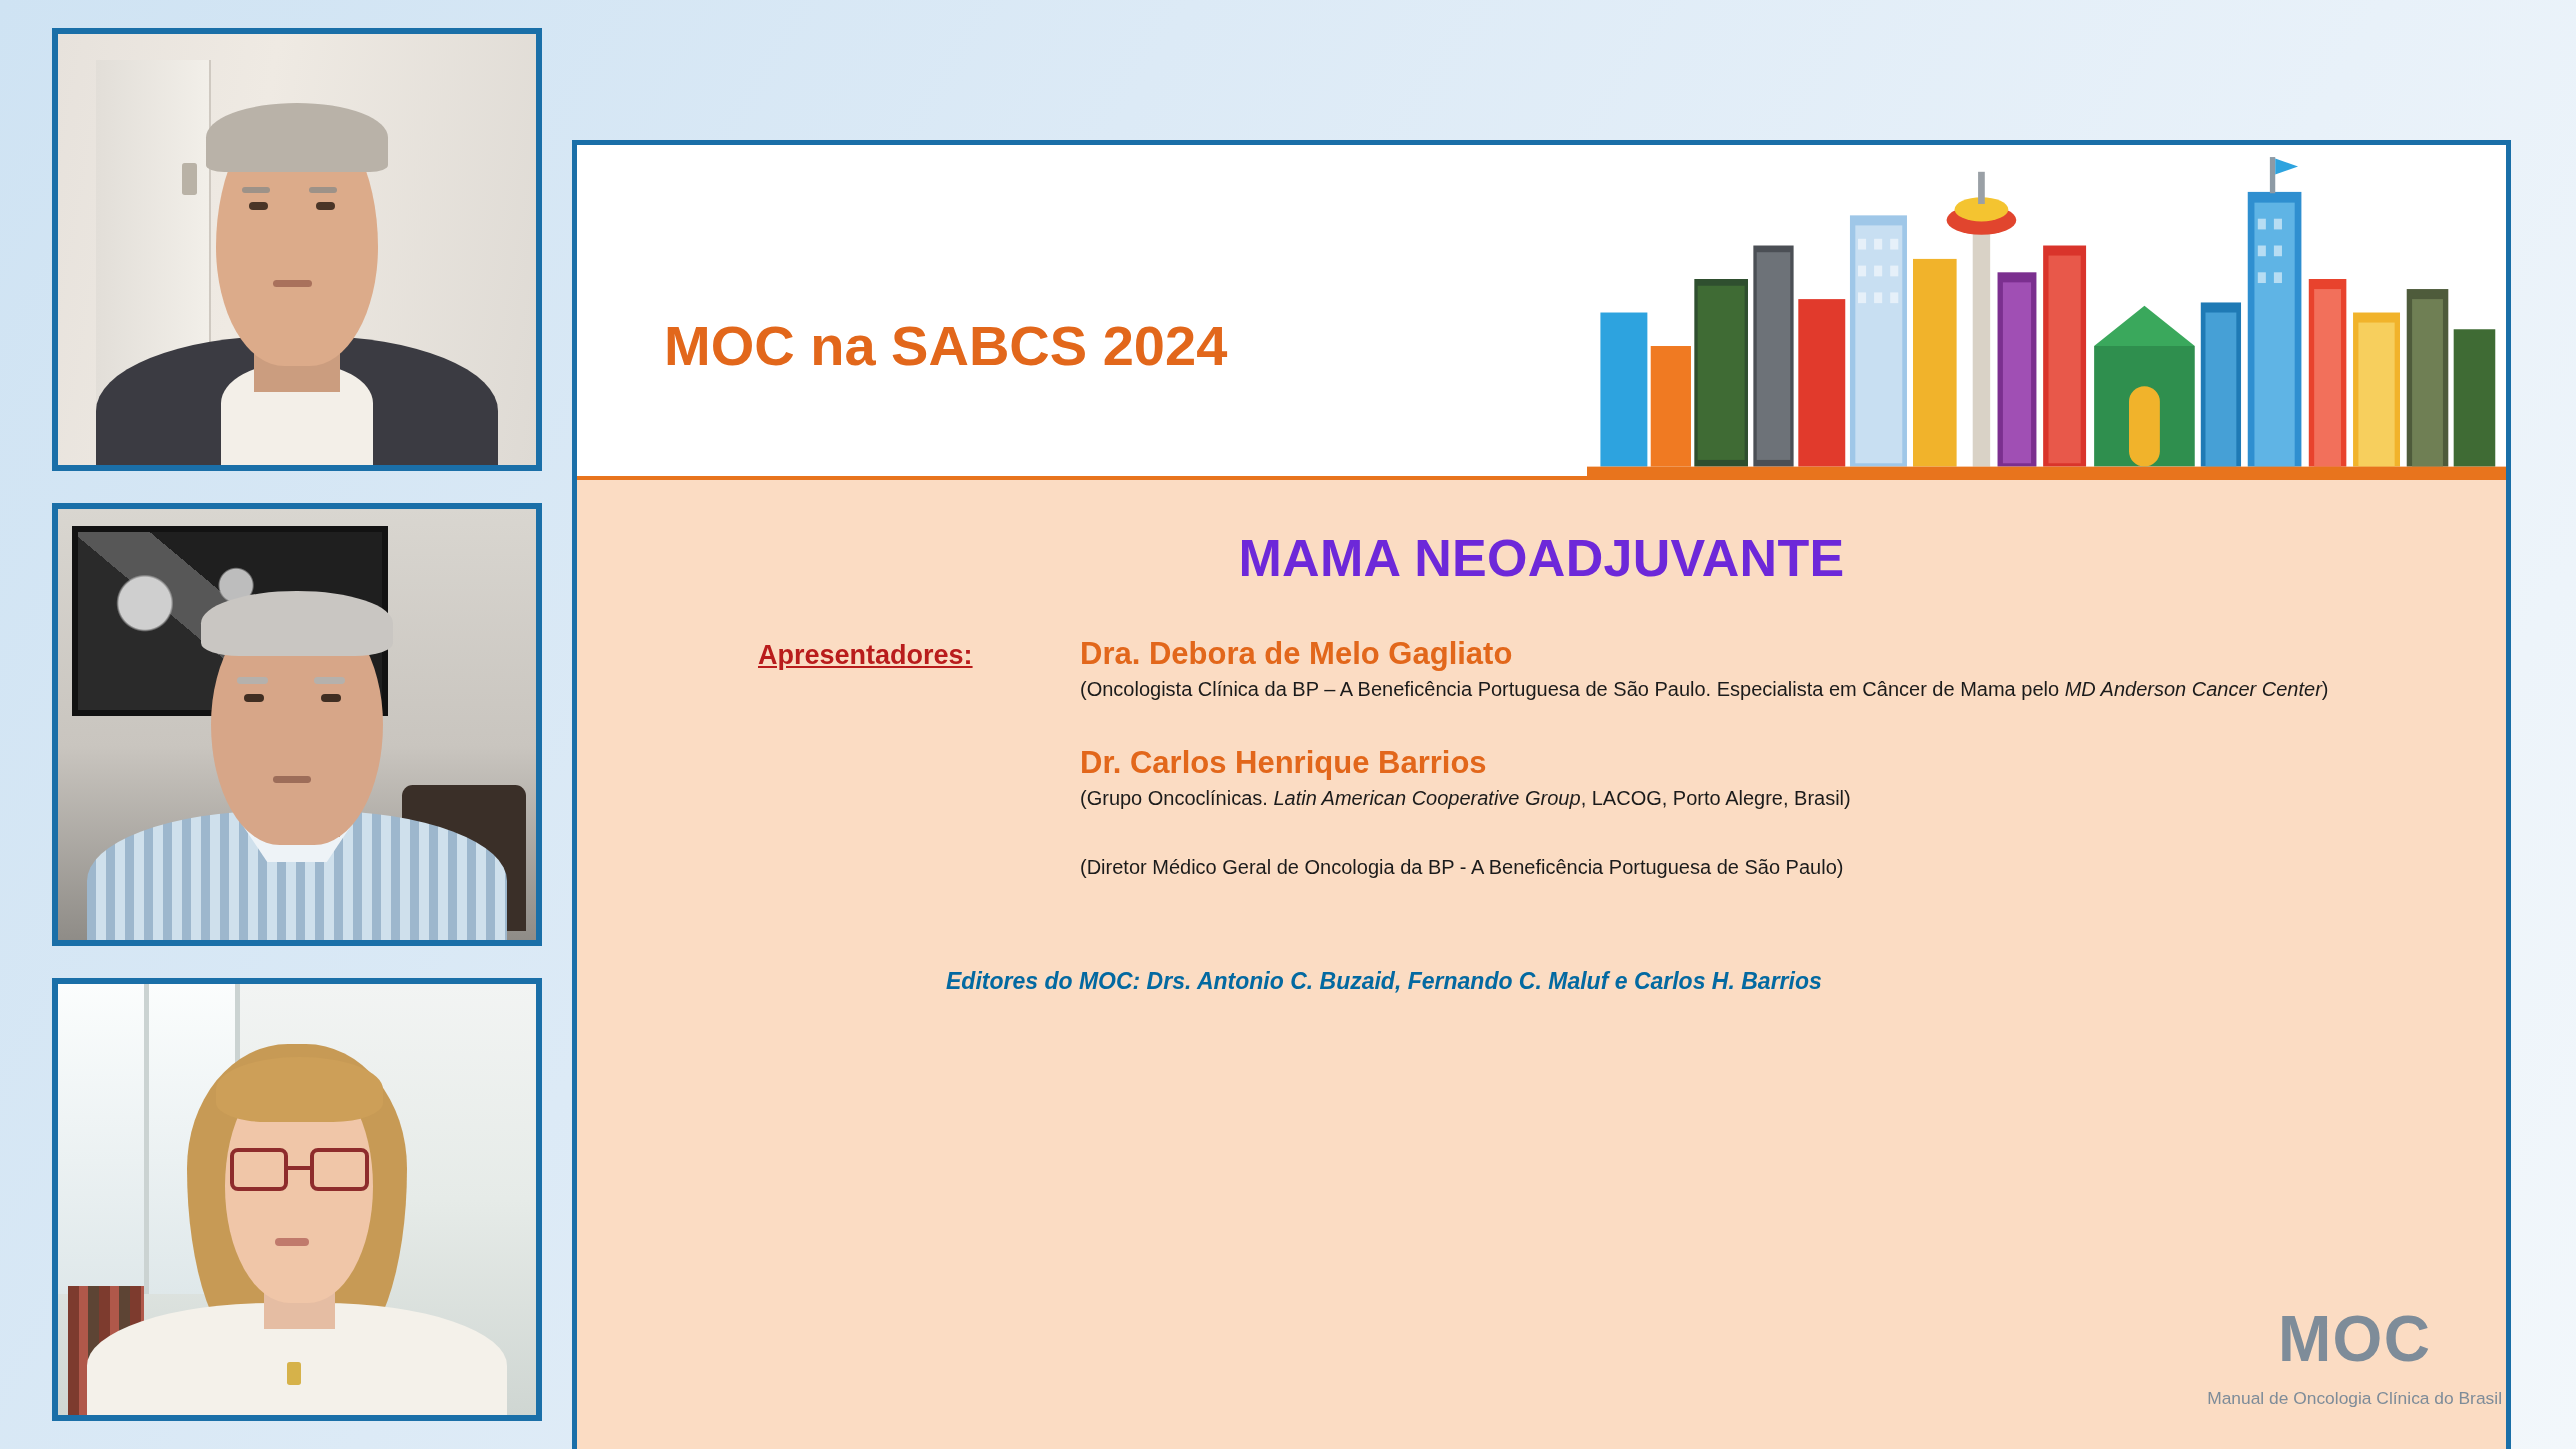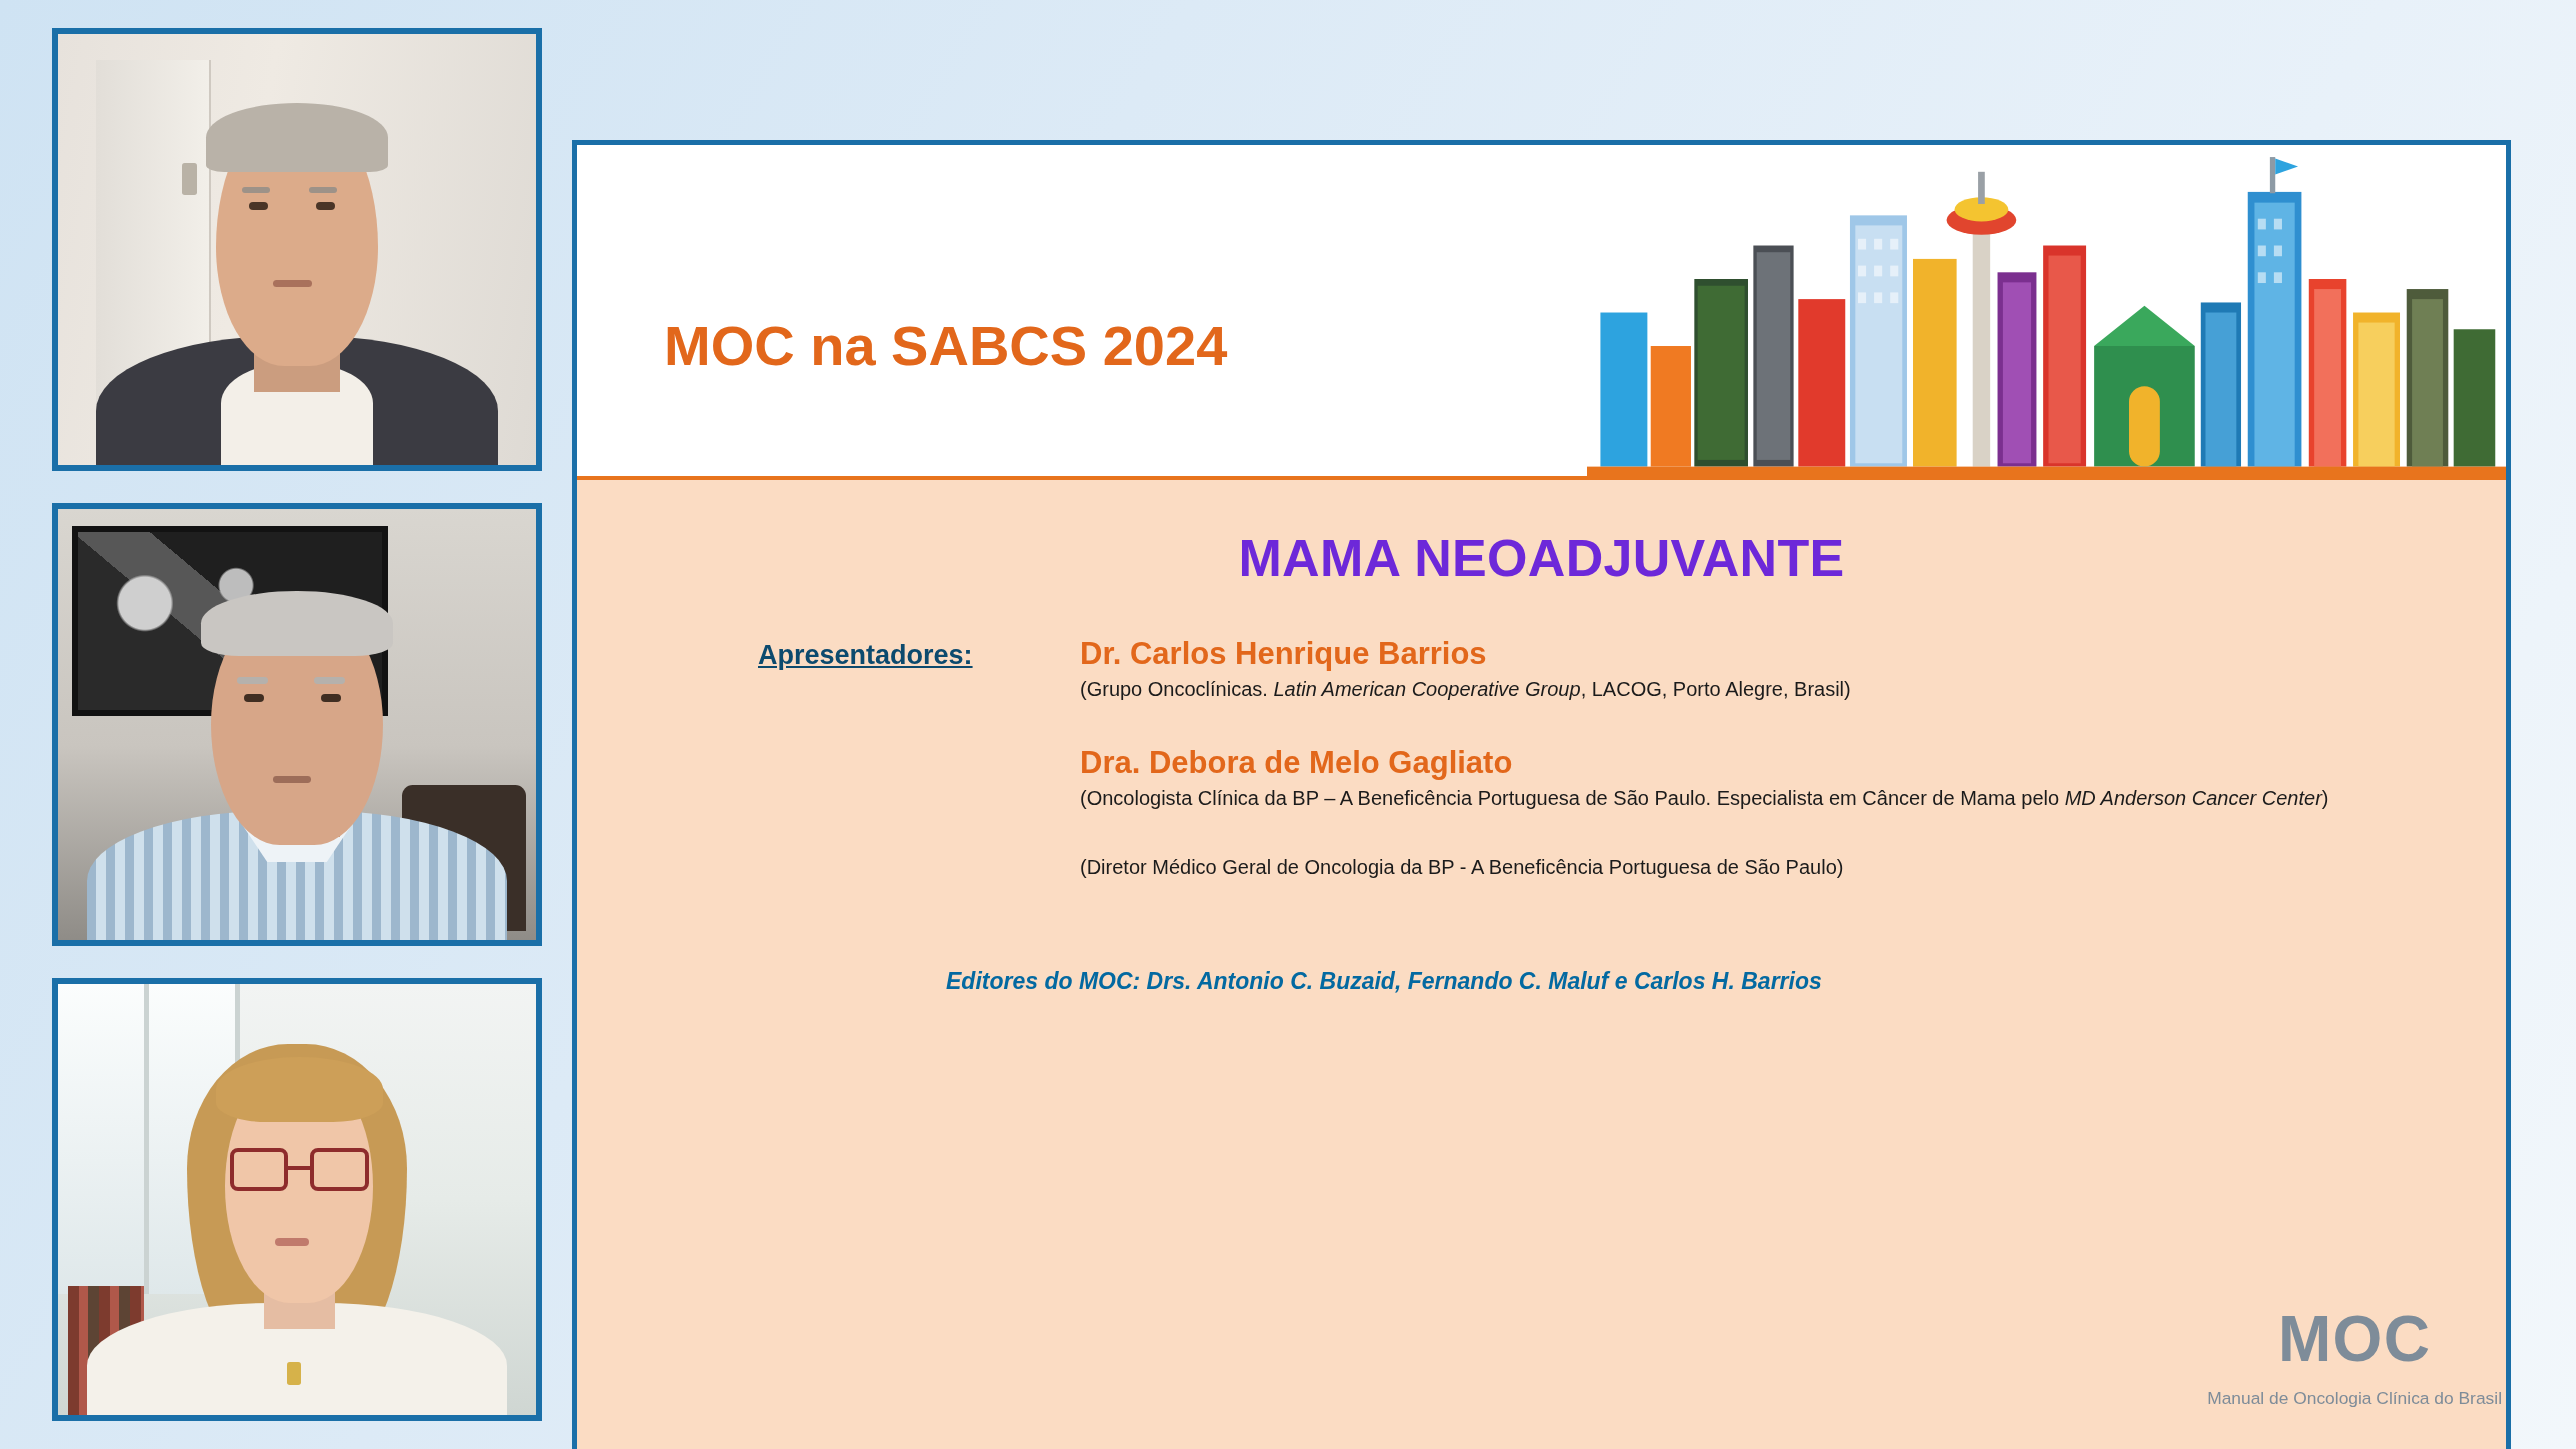--- a/index.html
+++ b/index.html
@@ -191,21 +191,21 @@
     margin-top: 48px;
     letter-spacing: 0.3px;
   }
 
   #presenters { position: relative; margin-top: 48px; padding-left: 141px; }
   #presenters-label {
     position: absolute;
     left: 141px; top: 4px;
     font-size: 27px;
     font-weight: bold;
-    color: #0c4a6e;
+    color: #b91c1c;
     text-decoration: underline;
     white-space: nowrap;
   }
   .pres-block { margin-left: 322px; }
   .pres-block + .pres-block { margin-top: 42px; }
   .pres-name {
     font-size: 31px;
     font-weight: bold;
     color: #e2671b;
     margin-bottom: 4px;
@@ -377,27 +377,27 @@
   </div>
 
   <div id="slide-body">
 
     <div id="deck-title">MAMA NEOADJUVANTE</div>
 
     <div id="presenters">
       <div id="presenters-label">Apresentadores:</div>
 
       <div class="pres-block">
+        <div class="pres-name">Dra. Debora de Melo Gagliato</div>
+        <div class="pres-affil"><span>(Oncologista Clínica da BP – A Beneficência Portuguesa de São Paulo. Especialista em Câncer de Mama pelo </span><em>MD Anderson Cancer Center</em><span>)</span></div>
+      </div>
+
+      <div class="pres-block">
         <div class="pres-name">Dr. Carlos Henrique Barrios</div>
         <div class="pres-affil"><span>(Grupo Oncoclínicas. </span><em>Latin American Cooperative Group</em><span>, LACOG, Porto Alegre, Brasil)</span></div>
-      </div>
-
-      <div class="pres-block">
-        <div class="pres-name">Dra. Debora de Melo Gagliato</div>
-        <div class="pres-affil"><span>(Oncologista Clínica da BP – A Beneficência Portuguesa de São Paulo. Especialista em Câncer de Mama pelo </span><em>MD Anderson Cancer Center</em><span>)</span></div>
       </div>
 
       <div class="pres-block">
         <div class="pres-affil"><span>(Diretor Médico Geral de Oncologia da BP - A Beneficência Portuguesa de São Paulo)</span><em></em><span></span></div>
       </div>
     </div>
 
     <div id="editors">Editores do MOC: Drs. Antonio C. Buzaid, Fernando C. Maluf e Carlos H. Barrios</div>
   </div>
 </div>

